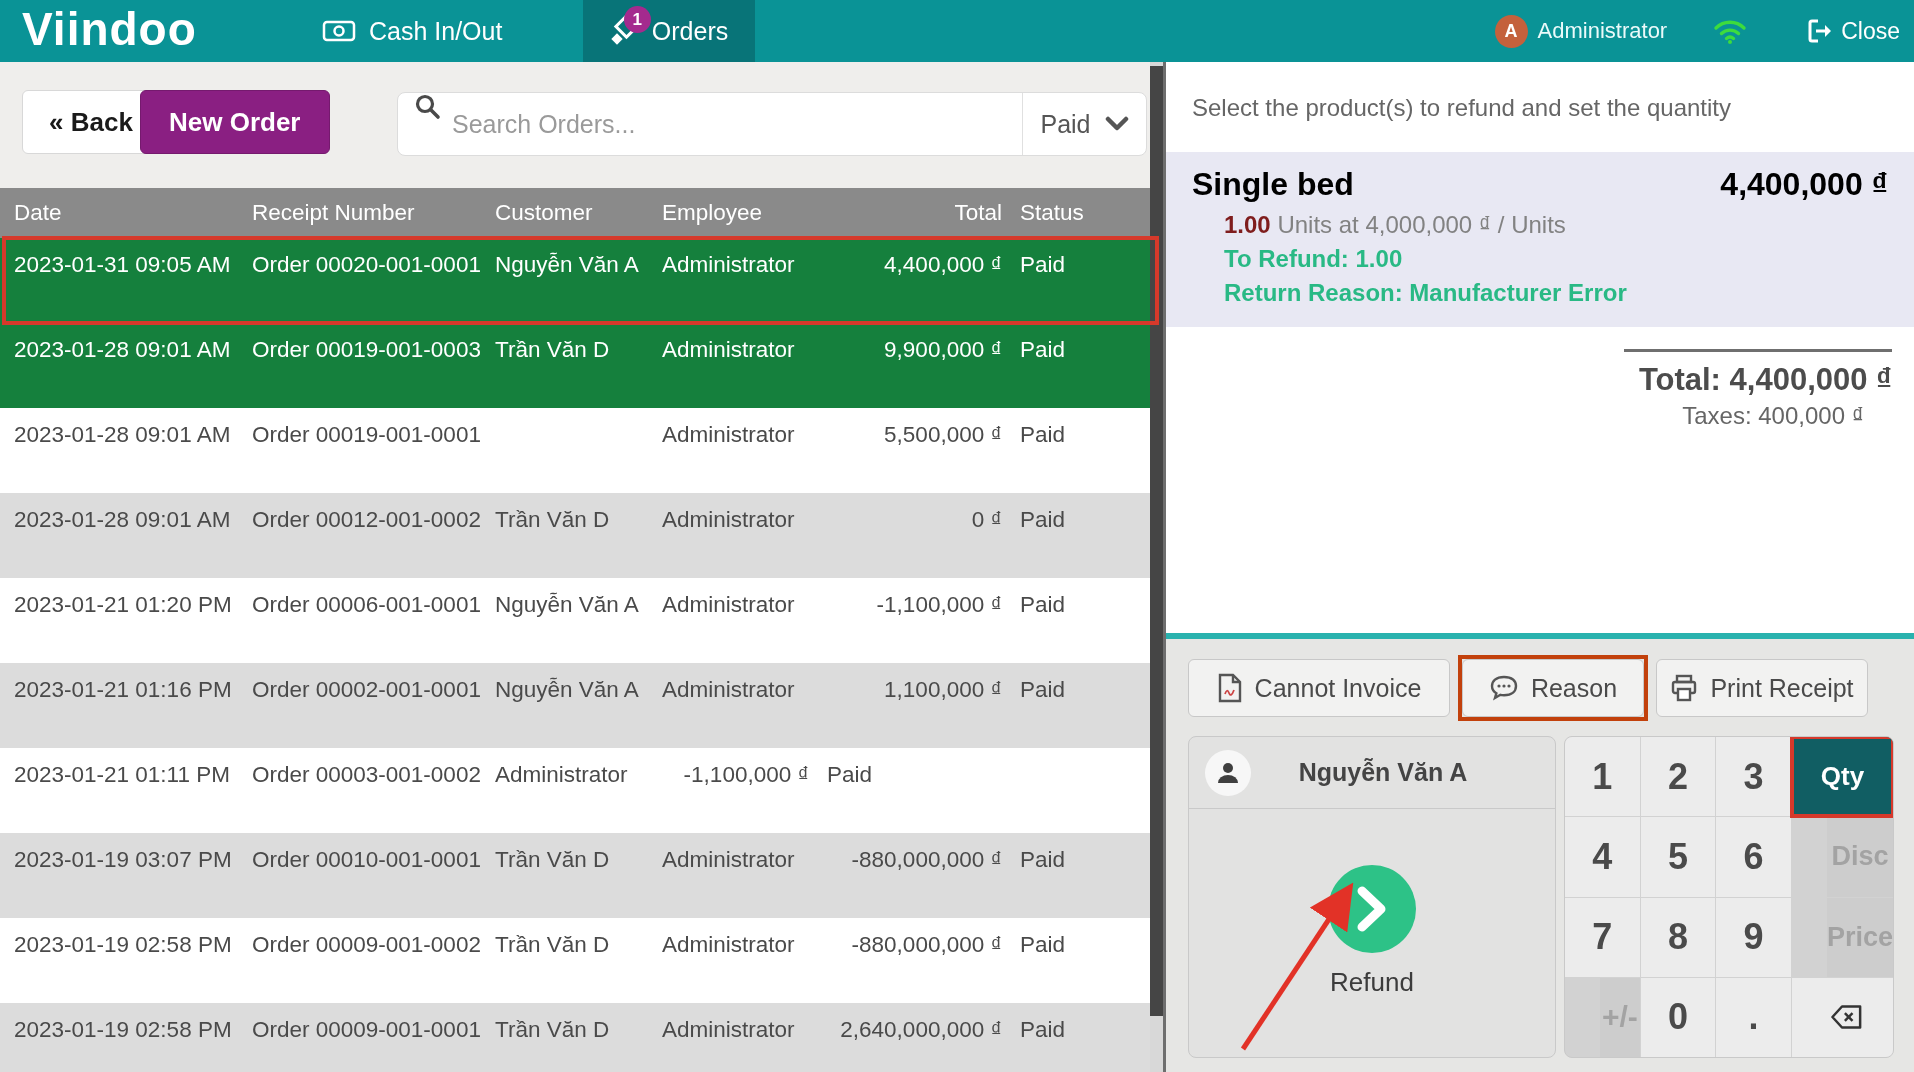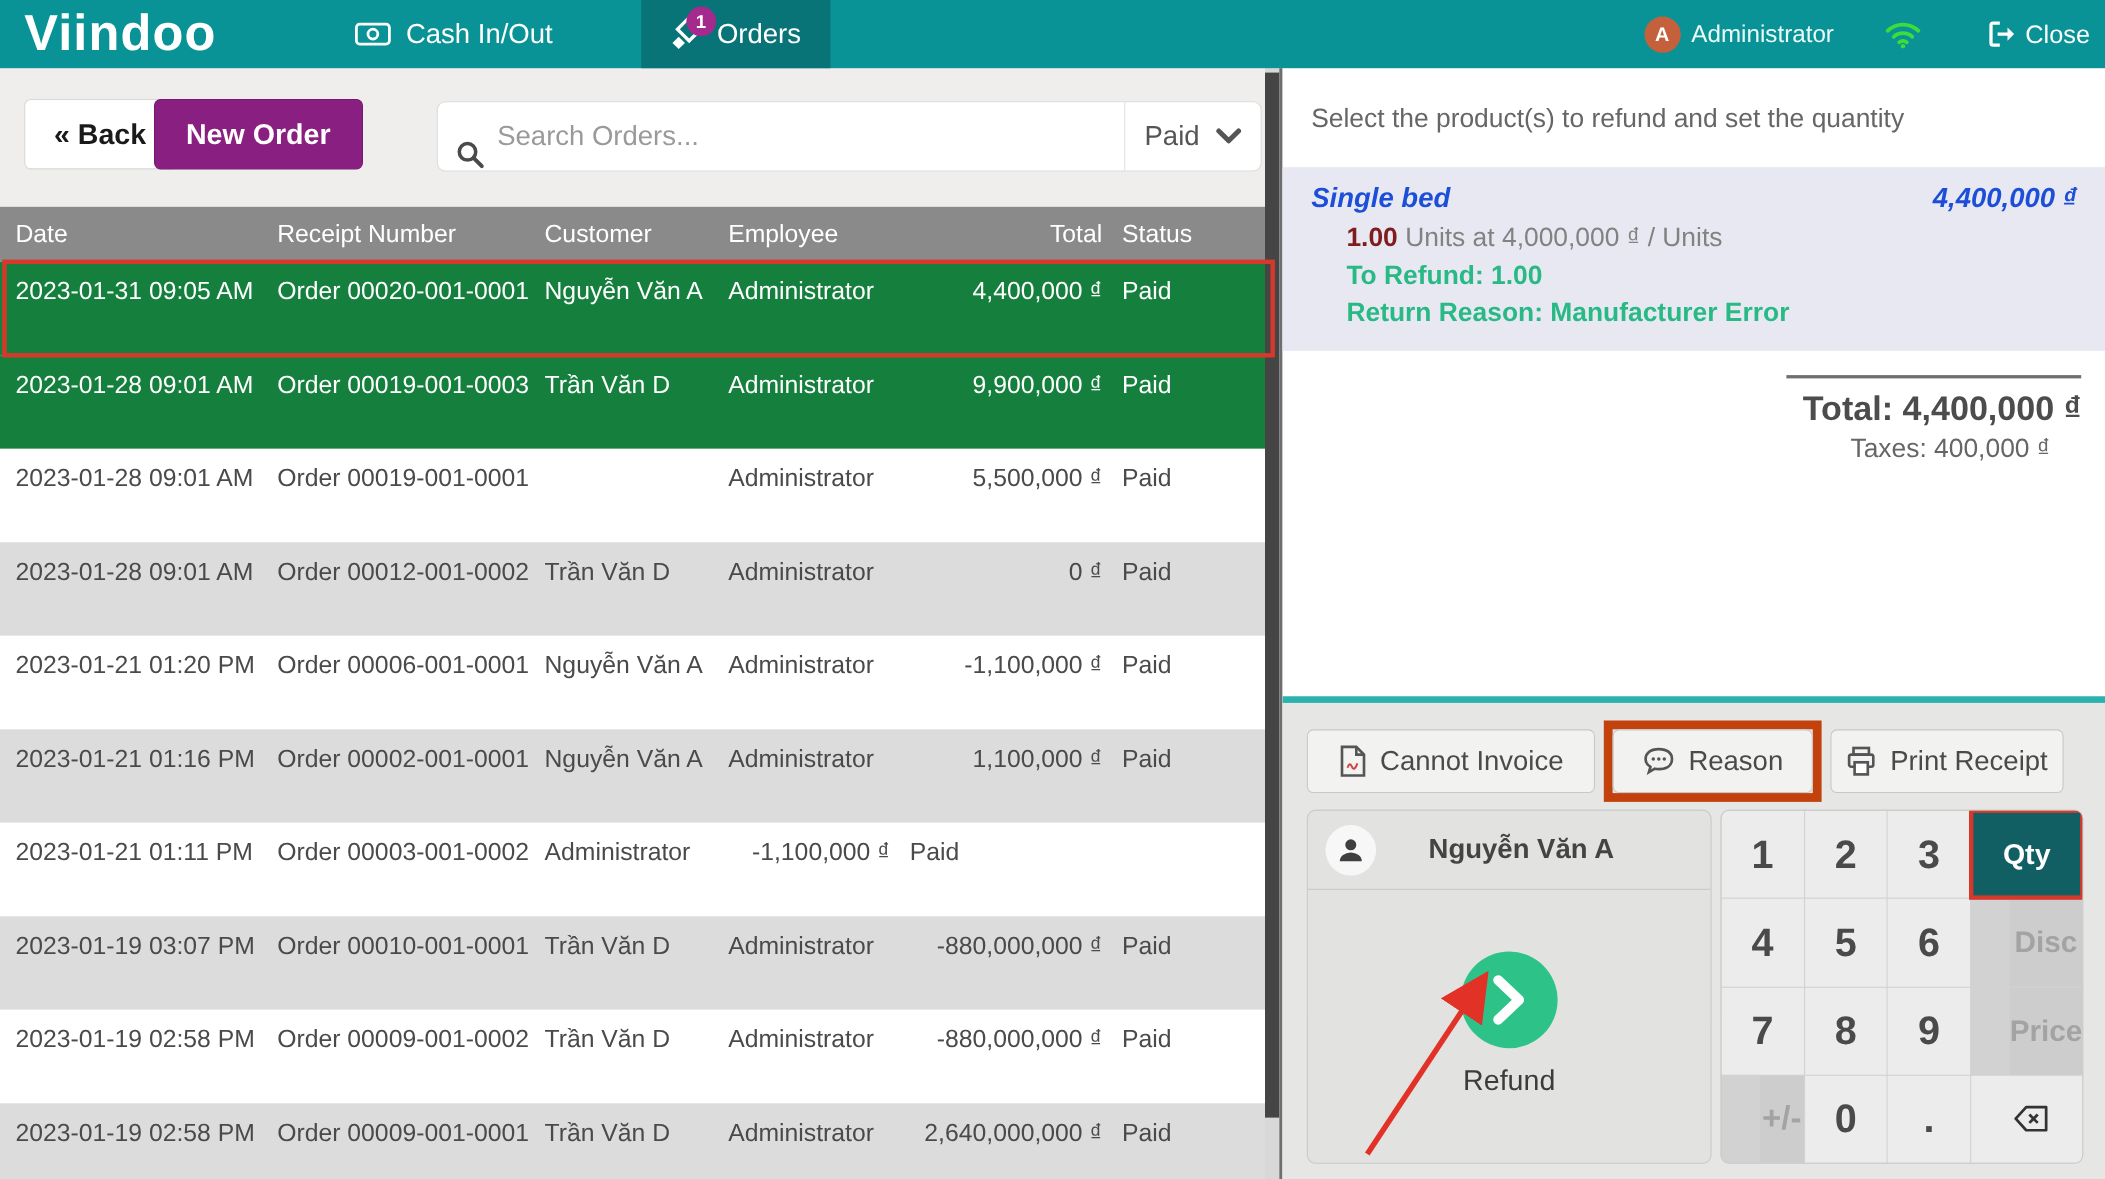--- a/index.html
+++ b/index.html
@@ -20,21 +20,21 @@
   .nav-right { position:absolute; right:14px; top:0; height:62px; display:flex; align-items:center; }
   .avatar { width:33px; height:33px; border-radius:50%; background:#c4613c; color:#fff; font-size:18px; font-weight:bold; display:flex; align-items:center; justify-content:center; }
   .user-name { margin-left:10px; font-size:22px; color:#eafafa; }
   .wifi-wrap { margin-left:46px; }
   .close-wrap { margin-left:58px; display:flex; align-items:center; gap:8px; font-size:23px; color:#fff; cursor:pointer; }
 
   
   .controls { position:absolute; top:62px; left:0; width:1166px; height:126px; background:#efeeec; }
   .btn-back { position:absolute; left:22px; top:28px; height:64px; padding:0 26px; background:#fff; border:1px solid #d8d8d8; border-radius:6px; font-size:26px; font-weight:bold; color:#1a1a1a; display:flex; align-items:center; cursor:pointer; }
   .btn-new-order { position:absolute; left:140px; top:28px; height:64px; padding:0 28px; background:#8a1f82; border:1px solid #751a6e; border-radius:6px; font-size:26px; font-weight:bold; color:#fff; display:flex; align-items:center; cursor:pointer; }
-  .search-bar { position:absolute; left:397px; top:30px; width:750px; height:64px; background:#fff; border:1px solid #dcdcdc; border-radius:8px; display:flex; align-items:flex-end; }
+  .search-bar { position:absolute; left:397px; top:30px; width:750px; height:64px; background:#fff; border:1px solid #dcdcdc; border-radius:8px; display:flex; align-items:flex-start; }
   .search-icon-wrap { padding:0 10px 0 16px; }
   .search-input { flex:1; border:none; outline:none; font-size:25px; color:#555; font-family:inherit; background:transparent; height:100%; }
   .search-input::placeholder { color:#9a9a9a; }
   .filter-btn { width:124px; height:100%; border-left:1px solid #e0e0e0; display:flex; align-items:center; justify-content:center; gap:14px; font-size:25px; color:#555; cursor:pointer; }
 
   
   .orders-table { position:absolute; top:188px; left:0; width:1150px; }
   .t-grid { display:grid; grid-template-columns:238px 243px 167px 167px 193px 142px; }
   .thead { height:50px; background:#8a8a8a; color:#fff; font-size:23px; align-items:center; }
   .thead .cell { padding-top:0; }
@@ -50,34 +50,34 @@
 
   
   .scroll-track { position:absolute; left:1150px; top:62px; width:13px; height:1010px; background:#d8d8d8; }
   .scroll-thumb { position:absolute; left:0; top:4px; width:13px; height:950px; background:#454545; }
   .panel-divider { position:absolute; left:1163px; top:62px; width:3px; height:1010px; background:#6e6e6e; }
 
   
   .rpanel { position:absolute; left:1166px; top:62px; width:748px; height:1010px; background:#fff; }
   .refund-heading { padding:32px 26px 0 26px; font-size:24px; color:#666; }
   .orderline { margin-top:30px; background:#e8e8f3; padding:14px 26px 20px 26px; }
-  .ol-head { display:flex; justify-content:space-between; font-size:25px; font-weight:bold; color:#1d4ed8;font-style:italic; }
+  .ol-head { display:flex; justify-content:space-between; font-size:32px; font-weight:bold; color:#000000; }
   .ol-qty { margin-top:8px; padding-left:32px; font-size:24px; color:#828282; }
   .ol-qty b { color:#7f1d1d;text-align:center; }
   .ol-green { margin-top:6px; padding-left:32px; font-size:24px; font-weight:bold; color:#29b985; }
   .total-box { margin:22px 22px 0 auto; width:268px; border-top:3px solid #6f6f6f; text-align:right; padding-top:10px; }
   .total-line { font-size:31px; font-weight:bold; color:#4c4c4c; }
   .taxes-line { margin-top:4px; padding-right:28px; font-size:24px; color:#666; }
 
   .bottom-section { position:absolute; left:0; top:571px; width:748px; height:439px; background:#e6e6e4; border-top:6px solid #29b2ae; }
   .action-row { display:flex; gap:8px; margin:16px 22px 0 22px; align-items:center; }
   .abtn { height:58px; background:#f2f2f1; border:1px solid #c8c8c8; border-radius:6px; display:flex; align-items:center; justify-content:center; gap:12px; font-size:25px; color:#4a4a4a; cursor:pointer; }
   .abtn.cannot { width:262px; }
   .abtn.reason { width:182px; height:58px; }
-  .red-wrap { border:8px solid #c2410c; display:flex; }
+  .red-wrap { border:4px solid #c2410c; display:flex; }
   .abtn.print { width:212px; }
 
   .pads { position:absolute; left:22px; top:97px; width:706px; height:322px; display:flex; gap:8px; }
   .left-pad { width:368px; background:#e2e2e1; border:1px solid #c9c9c9; border-radius:8px; position:relative; overflow:hidden; }
   .cust-row { height:72px; border-bottom:1px solid #c9c9c9; display:flex; align-items:center; cursor:pointer; }
   .cust-icon-circle { width:46px; height:46px; margin-left:16px; border-radius:50%; background:#f7f7f7; display:flex; align-items:center; justify-content:center; }
   .cust-name { flex:1; text-align:center; font-size:25px; font-weight:600; color:#444; padding-right:40px; }
   .refund-area { position:relative; height:250px; }
   .refund-circle { position:absolute; left:50%; top:56px; transform:translateX(-50%); width:88px; height:88px; border-radius:50%; background:#2dc287; display:flex; align-items:center; justify-content:center; cursor:pointer; }
   .refund-label { position:absolute; left:0; right:0; top:158px; text-align:center; font-size:26px; color:#3c3c3c; }

